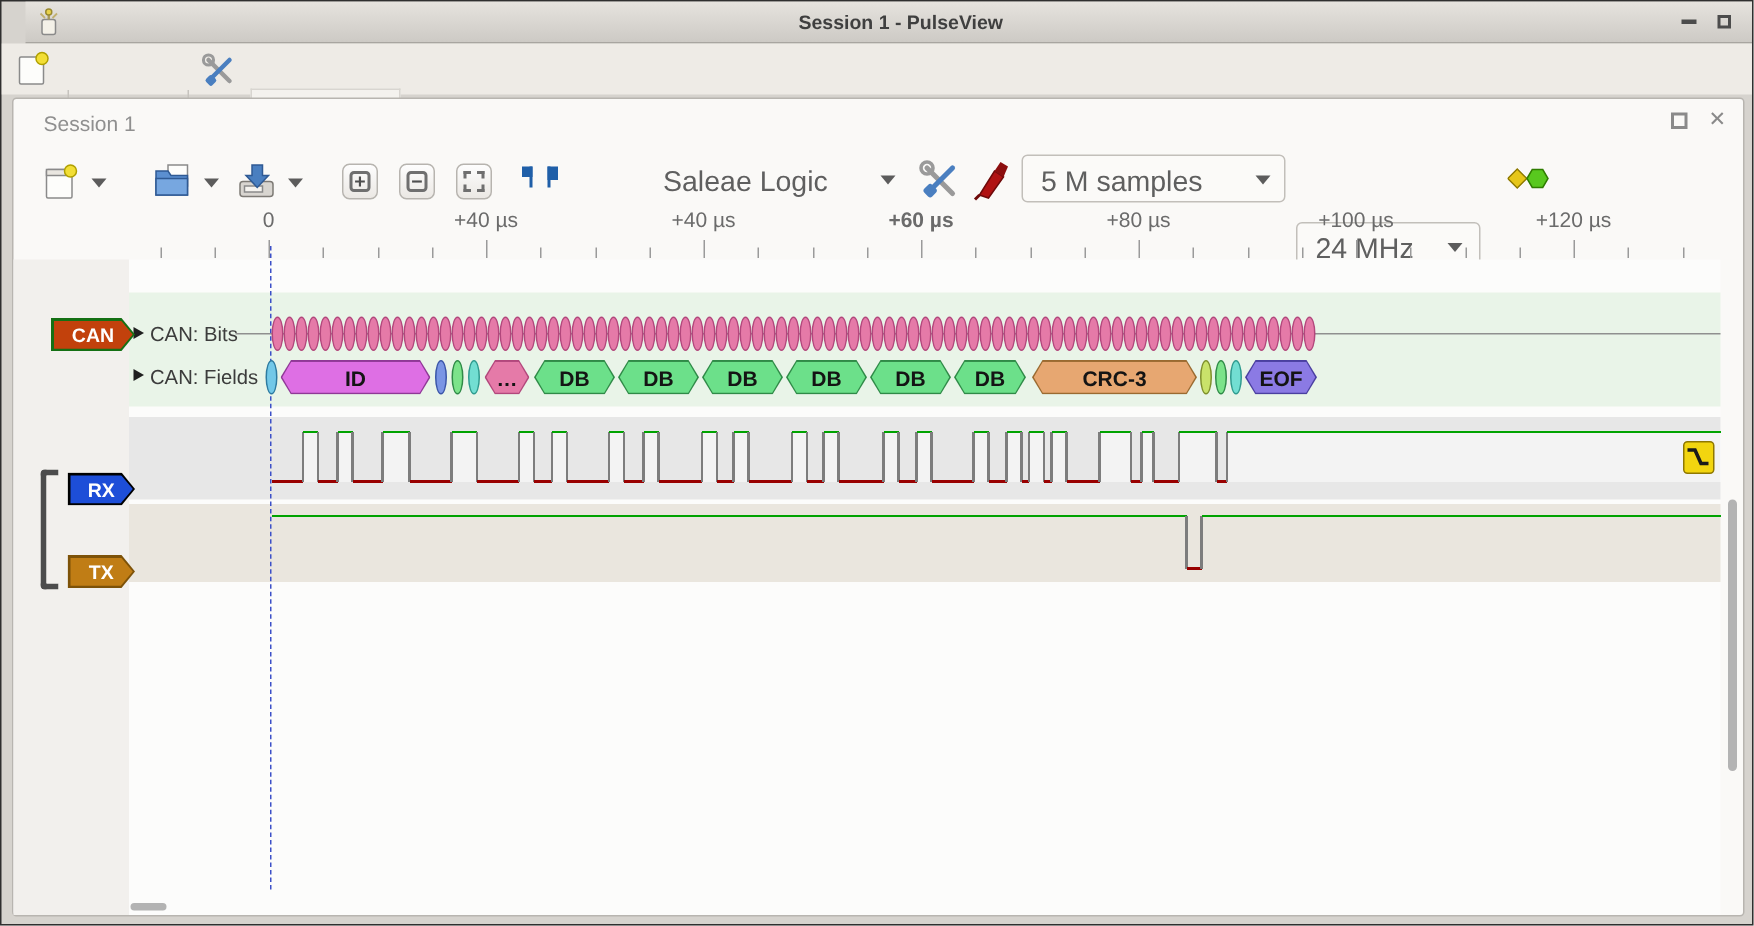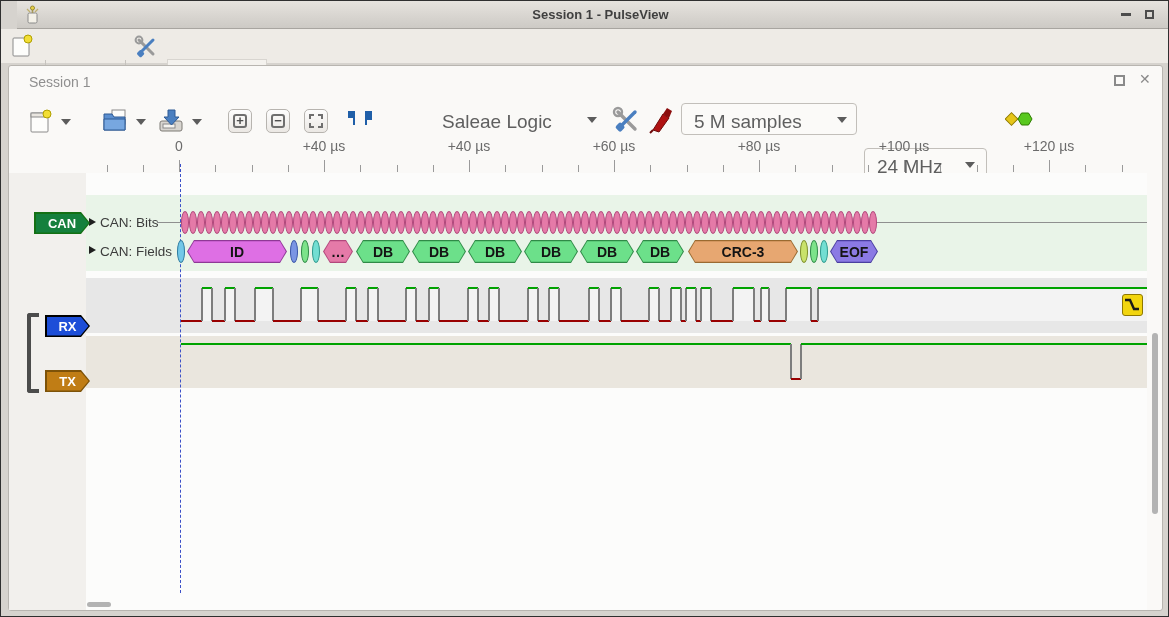--- a/index.html
+++ b/index.html
@@ -232,21 +232,21 @@
       <div class="tick" style="left: 903px; height: 12px;"></div>
       <div class="tick" style="left: 939.25px; height: 7px;"></div>
       <div class="tick" style="left: 975.5px; height: 7px;"></div>
       <div class="tick" style="left: 1011.75px; height: 7px;"></div>
       <div class="tick" style="left: 1048px; height: 12px;"></div>
       <div class="tick" style="left: 1084.25px; height: 7px;"></div>
       <div class="tick" style="left: 1120.5px; height: 7px;"></div>
       <div class="rlabel" style="left: 178px;">0</div>
       <div class="rlabel" style="left: 323px;">+40 µs</div>
       <div class="rlabel" style="left: 468px;">+40 µs</div>
-      <div class="rlabel" style="left: 613px;">+60 µs</div>
+      <div class="rlabel" style="left: 613px; font-weight: bold;">+60 µs</div>
       <div class="rlabel" style="left: 758px;">+80 µs</div>
       <div class="rlabel" style="left: 903px;">+100 µs</div>
       <div class="rlabel" style="left: 1048px;">+120 µs</div>
     </div>
 
   <div id="gutter" class="abs"></div>
   <div id="trace" class="abs"></div>
 
   <div class="band" id="band-decoder" style="top: 194px; height: 76px; background: rgb(233, 244, 232);"></div>
   <div class="band" id="band-rx" style="top: 277px; height: 55px; background: rgb(231, 231, 231);"></div>
@@ -507,21 +507,21 @@
     </svg>
 
   <div id="rx-trigger-badge" class="abs" style="background: rgb(242, 213, 15);">
     <svg width="18" height="19" viewBox="0 0 18 19">
       <polyline points="2,5 7,5 11,14 16,14" fill="none" stroke="#1a1a1a" stroke-width="2.4"></polyline>
     </svg>
   </div>
 
   <div class="tag" style="left:33px;top:211px;width:56px;">
     <div class="tag-outer" id="can-tag-outer" style="background: rgb(20, 112, 20);"></div>
-    <div class="tag-inner" id="can-tag-inner" style="background: #15803d;">CAN</div>
+    <div class="tag-inner" id="can-tag-inner" style="background: #c2410c;">CAN</div>
   </div>
   <div id="group-bracket" class="abs"></div>
   <div class="tag" style="left:44px;top:314px;width:45px;">
     <div class="tag-outer" id="rx-tag-outer" style="background: rgb(0, 0, 0);"></div>
     <div class="tag-inner" id="rx-tag-inner" style="background: #1d4ed8;">RX</div>
   </div>
   <div class="tag" style="left:44px;top:369px;width:45px;">
     <div class="tag-outer" id="tx-tag-outer" style="background: rgb(125, 82, 8);"></div>
     <div class="tag-inner" id="tx-tag-inner" style="background: rgb(192, 125, 21);">TX</div>
   </div>

